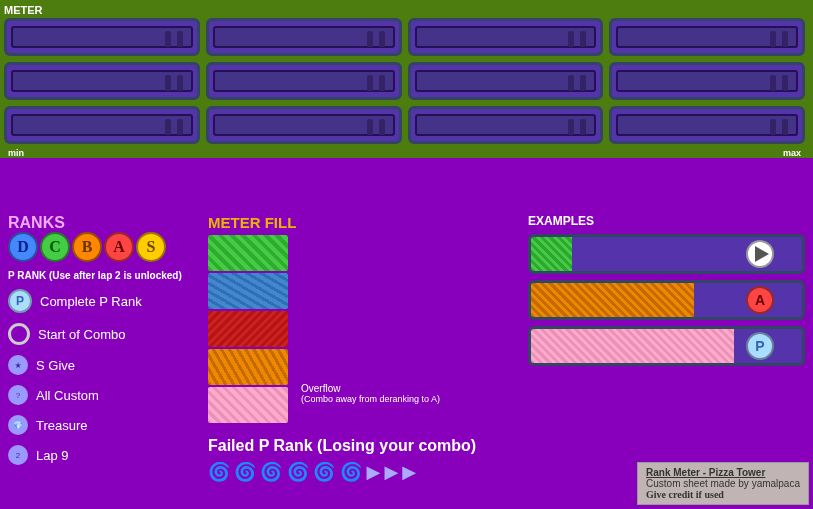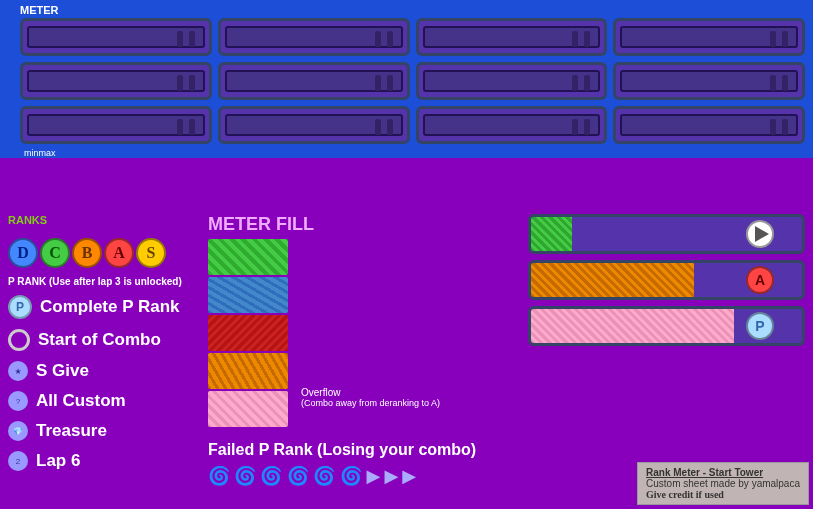--- a/index.html
+++ b/index.html
@@ -11,22 +11,22 @@
       overflow: hidden;
       position: relative;
     }
 
     
     .meter-section {
       position: absolute;
       top: 0;
       left: 0;
       right: 0;
-      background: #1d4ed8;
-      padding: 4px 8px 0 20px;
+      background: #4d7c0f;
+      padding: 4px 8px 0 4px;
     }
 
     .meter-label {
       color: white;
       font-size: 11px;
       font-weight: bold;
       margin-bottom: 2px;
     }
 
     .meter-grid {
@@ -71,22 +71,24 @@
       right: 8px;
       top: 3px;
       width: 6px;
       height: 16px;
       background: #332266;
       border-radius: 2px;
     }
 
     .meter-scale {
       display: flex;
+      justify-content: space-between;
       padding: 0 4px;
       margin-top: 1px;
+      font-weight: bold;
     }
 
     .meter-scale span {
       color: white;
       font-size: 9px;
     }
 
     
     .bottom-section {
       position: absolute;
@@ -99,24 +101,24 @@
     }
 
     
     .left-panel {
       width: 200px;
       padding: 4px 8px;
       flex-shrink: 0;
     }
 
     .ranks-label {
-      color: #84cc16;
-      font-size: 11px;
-      font-weight: bold;
-      margin-bottom: 12px;
+      color: #f0abfc;
+      font-size: 16px;
+      font-weight: bold;
+      margin-bottom: 0;
     }
 
     .rank-badges {
       display: flex;
       gap: 2px;
       margin-bottom: 8px;
     }
 
     .rank-badge {
       width: 30px;
@@ -161,34 +163,34 @@
       font-weight: bold;
       font-size: 12px;
       border: 2px solid rgba(0,0,0,0.3);
       flex-shrink: 0;
     }
 
     .rank-icon-p { background: #aaddff; color: #3366aa; }
 
     .rank-text {
       color: white;
-      font-size: 17px;
-      font-weight: bold;
+      font-size: 13px;
+      font-weight: normal;
     }
 
     
     .middle-panel {
       width: 320px;
       padding: 4px 8px;
       flex-shrink: 0;
     }
 
     .meter-fill-label {
-      color: #f0abfc;
-      font-size: 18px;
+      color: #eab308;
+      font-size: 15px;
       font-weight: bold;
       margin-bottom: 4px;
     }
 
     .fill-swatches {
       display: flex;
       flex-direction: column;
       gap: 2px;
       width: 80px;
     }
@@ -494,21 +496,21 @@
 
   <div class="left-panel">
     <div class="ranks-label">RANKS</div>
     <div class="rank-badges">
       <div class="rank-badge rank-d">D</div>
       <div class="rank-badge rank-c">C</div>
       <div class="rank-badge rank-b">B</div>
       <div class="rank-badge rank-a">A</div>
       <div class="rank-badge rank-s">S</div>
     </div>
-    <div class="p-rank-label">P RANK (Use after lap 3 is unlocked)</div>
+    <div class="p-rank-label">P RANK (Use after lap 2 is unlocked)</div>
 
     <div class="rank-item">
       <div class="rank-icon rank-icon-p">P</div>
       <span class="rank-text">Complete P Rank</span>
     </div>
 
     <div class="rank-item">
       <div class="ring-shape"></div>
       <span class="rank-text">Start of Combo</span>
     </div>
@@ -523,21 +525,21 @@
       <span class="rank-text">All Custom</span>
     </div>
 
     <div class="rank-item">
       <div class="small-dot-icon">💎</div>
       <span class="rank-text">Treasure</span>
     </div>
 
     <div class="rank-item">
       <div class="small-dot-icon">2</div>
-      <span class="rank-text">Lap 6</span>
+      <span class="rank-text">Lap 9</span>
     </div>
   </div>
 
   <div class="middle-panel">
     <div class="meter-fill-label">METER FILL</div>
     <div style="position: relative;">
       <div class="fill-swatches">
         <div class="fill-swatch fill-green"></div>
         <div class="fill-swatch fill-blue"></div>
         <div class="fill-swatch fill-red"></div>
@@ -557,20 +559,21 @@
       <span class="failed-icon">🌀</span>
       <span class="failed-icon">🌀</span>
       <span class="failed-icon">🌀</span>
       <span class="failed-icon">▶</span>
       <span class="failed-icon">▶</span>
       <span class="failed-icon">▶</span>
     </div>
   </div>
 
   <div class="right-panel">
+    <div class="examples-label">EXAMPLES</div>
     <div class="example-bars">
 
       <div class="example-bar">
         <div class="ex-fill-green"></div>
         <div class="ex-badge ex-play">
           <div class="play-triangle"></div>
         </div>
       </div>
 
       <div class="example-bar">
@@ -580,16 +583,16 @@
 
       <div class="example-bar">
         <div class="ex-fill-pink"></div>
         <div class="ex-badge ex-p-badge">P</div>
       </div>
     </div>
   </div>
 </div>
 
 <div class="attribution">
-  <div class="title-line">Rank Meter - Start Tower</div>
+  <div class="title-line">Rank Meter - Pizza Tower</div>
   <div>Custom sheet made by yamalpaca</div>
   <div class="credit-line">Give credit if used</div>
 </div>
 
 </body></html>

